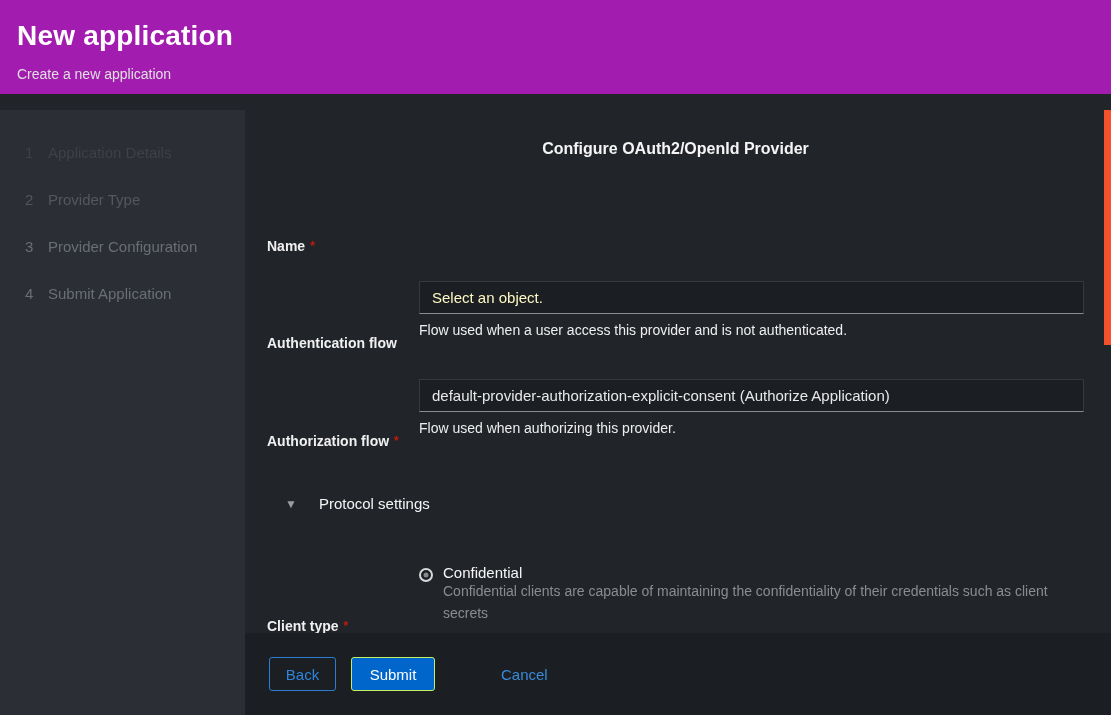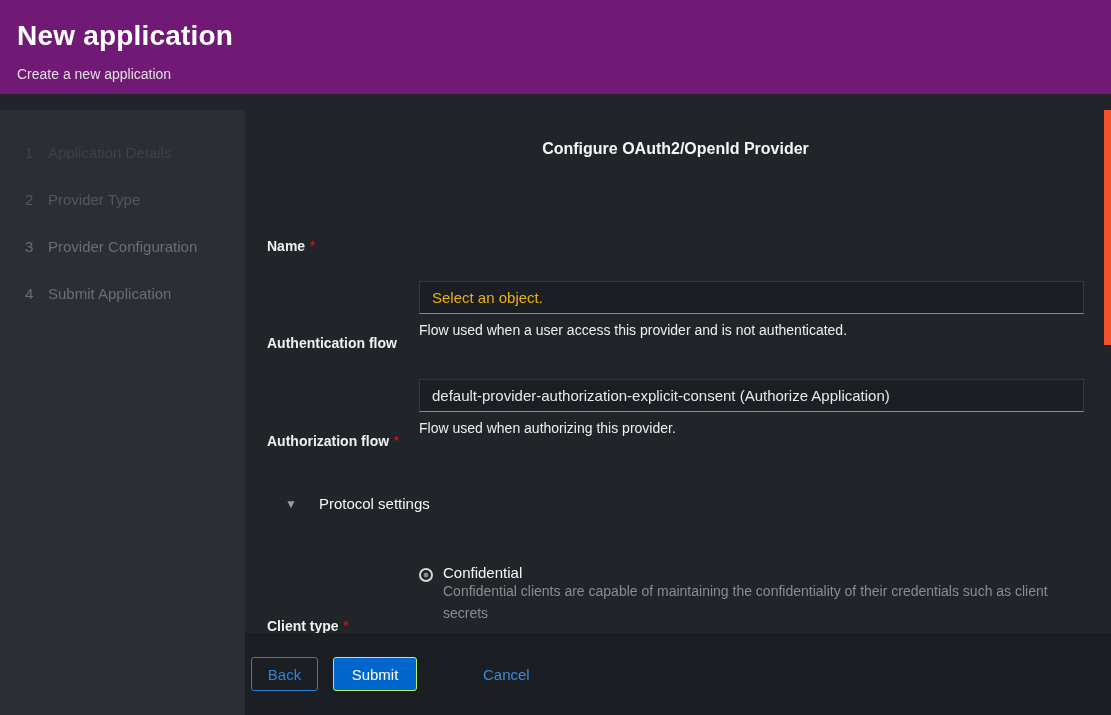--- a/index.html
+++ b/index.html
@@ -7,21 +7,21 @@
   body {
     font-family: "Liberation Sans", "DejaVu Sans", sans-serif;
     background: #212429;
     color: #ffffff;
     position: relative;
   }
 
   
   .app-header {
     position: absolute; left: 0; top: 0; width: 1111px; height: 94px;
-    background: #701a75;
+    background: #a21caf;
     padding: 20px 24px 0 17px;
   }
   .app-header h1 {
     font-size: 28px; font-weight: 700; color: #fff; letter-spacing: .2px;
   }
   .app-header .subtitle {
     margin-top: 14px; font-size: 14px; color: #e0e0e0;
   }
 
   
@@ -63,21 +63,21 @@
     background: #1b1e22;
     border: 1px solid #35383d;
     border-bottom: 1px solid #8a8d90;
     color: #e8e8e8;
     font-size: 15px; font-family: inherit;
     padding: 0 12px;
     display: flex; align-items: center;
   }
   .text-input { border-top-color: #24272c; border-left-color: #24272c; border-right-color: #24272c; }
   .select-box { cursor: pointer; }
-  .placeholder-text { color: #eab308; }
+  .placeholder-text { color: #fef9c3; }
   .helper-text { margin-top: 7px; font-size: 14px; color: #eeeeee; line-height: 1.4; }
 
   .row-gap-a { margin-bottom: 27px; }
   .row-gap-b { margin-bottom: 28px; }
 
   
   .group-header {
     margin-top: 46px; margin-left: 18px;
     display: flex; align-items: center; gap: 22px;
     background: none; border: none; color: #f5f5f5;
@@ -108,21 +108,21 @@
   .radio-desc {
     margin-top: 7px; font-size: 14px; color: #8a8d90;
     max-width: 588px; line-height: 1.55;
   }
 
   
   .wizard-footer {
     position: absolute; left: 245px; top: 633px; width: 866px; height: 82px;
     background: #1b1e22;
     display: flex; align-items: center;
-    padding-left: 6px;
+    padding-left: 24px;
   }
   .btn {
     height: 34px; border-radius: 3px; font-size: 15px; font-family: inherit;
     cursor: pointer; display: inline-flex; align-items: center; justify-content: center;
   }
   .btn-back {
     width: 67px; background: transparent;
     border: 1px solid #2b7cd2; color: #2f85da;
     margin-right: 15px;
   }

